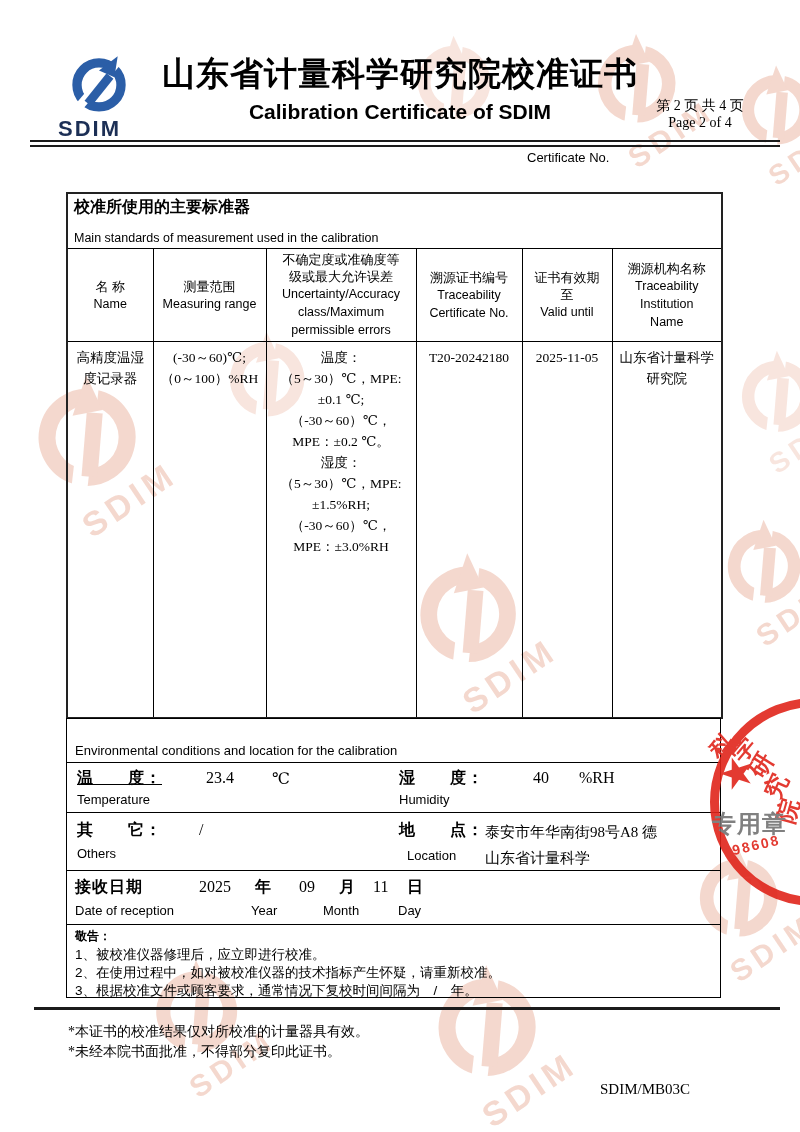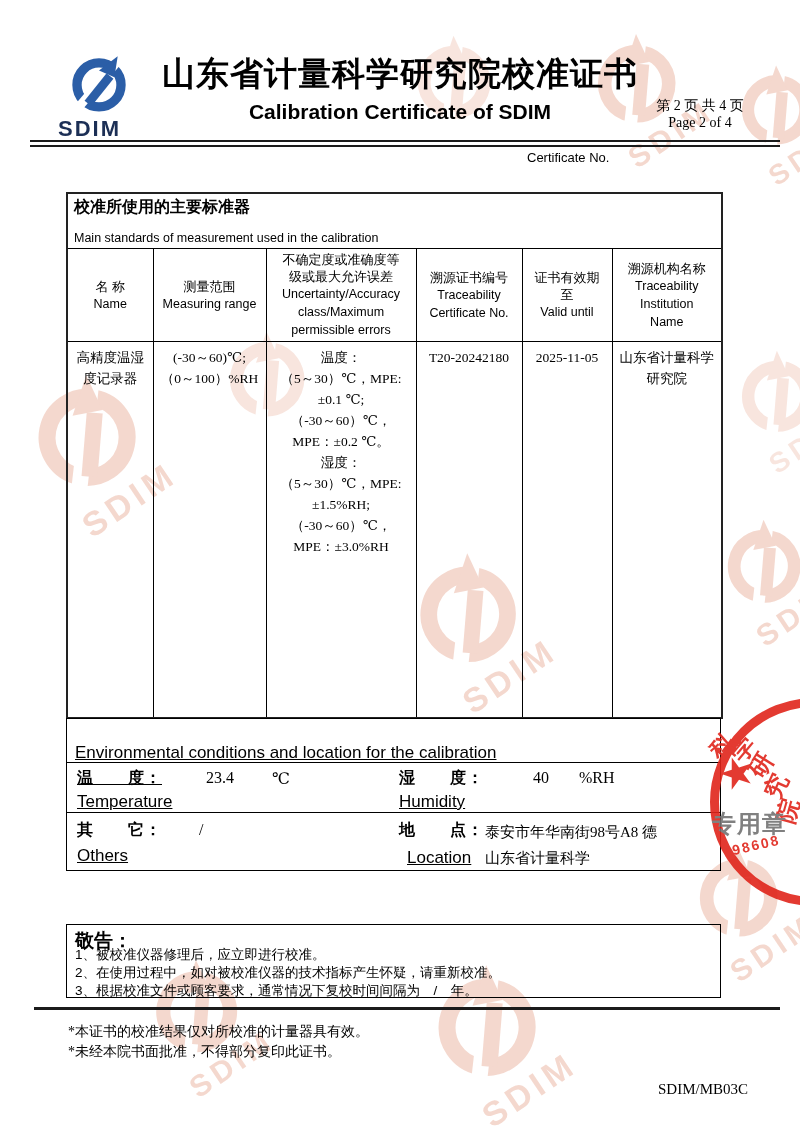--- a/index.html
+++ b/index.html
@@ -28,27 +28,27 @@
   .tbl-title{padding:3px 6px;vertical-align:top;}
   .tbl-title .cn{font-weight:bold;font-size:16px;}
   .tbl-title .en{font-size:12.5px;margin-top:13px;}
   .hcell{text-align:center;vertical-align:middle;font-size:13px;white-space:pre-line;line-height:17px;padding:2px;}
   .hcell .en{font-size:12.5px;}
   .dcell{vertical-align:top;text-align:center;font-family:"Liberation Serif","DejaVu Serif",serif;
          font-size:13.5px;white-space:pre-line;line-height:21px;padding-top:5px;}
   
   .box{position:absolute;left:66px;width:655px;border:1px solid #000;box-sizing:border-box;background:transparent;}
   .lbl-cn{font-weight:bold;font-size:16px;letter-spacing:1px;}
-  .lbl-en{font-size:17px;text-decoration:underline;}
+  .lbl-en{font-size:13px;}
   .val{font-family:"Liberation Serif","DejaVu Serif",serif;font-size:16px;}
-  .notice-t{font-size:19px;font-weight:bold;}
+  .notice-t{font-size:12px;font-weight:bold;}
   .notice-i{font-size:13.5px;}
   .footnote{position:absolute;left:68px;top:1022px;font-family:"Liberation Serif","DejaVu Serif",serif;
             font-size:14px;line-height:20px;}
-  .formcode{position:absolute;left:600px;top:1081px;width:148px;text-align:right;
+  .formcode{position:absolute;left:600px;top:1081px;width:148px;text-align:left;
             font-family:"Liberation Serif","DejaVu Serif",serif;font-size:15px;}
   
   .wm{position:absolute;opacity:.5;transform:rotate(-34deg);pointer-events:none;}
   .wm svg{display:block;}
   .wm-label{font-weight:bold;color:#eab29e;letter-spacing:5px;text-align:center;margin-top:-4px;}
   .faint{opacity:.33;}
   
   .stamp{position:absolute;left:700px;top:690px;width:240px;height:215px;opacity:.9;pointer-events:none;}
   .stamp .ring{position:absolute;left:10px;top:8px;width:190px;height:190px;border:9px solid #e0251b;border-radius:50%;}
   .stamp .star{position:absolute;left:18px;top:62px;font-size:42px;color:#e0251b;transform:rotate(-18deg);line-height:1;}
@@ -252,20 +252,33 @@
   <div class="box" style="top:812px;height:59px;">
     <span class="abs lbl-cn" style="left:10px;top:7px;">其　　它：</span>
     <span class="abs val" style="left:132px;top:8px;">/</span>
     <span class="abs lbl-en" style="left:10px;top:33px;">Others</span>
     <span class="abs lbl-cn" style="left:332px;top:7px;">地　　点：</span>
     <span class="abs val" style="left:418px;top:6px;width:240px;white-space:pre-line;font-size:15px;line-height:26px;">泰安市年华南街98号A8 德
 山东省计量科学</span>
     <span class="abs lbl-en" style="left:340px;top:35px;">Location</span>
   </div>
 
+  <div class="box" style="top:870px;height:55px;">
+    <span class="abs lbl-cn" style="left:8px;top:6px;">接收日期</span>
+    <span class="abs lbl-en" style="left:8px;top:32px;">Date of reception</span>
+    <span class="abs val" style="left:132px;top:7px;">2025</span>
+    <span class="abs lbl-cn" style="left:188px;top:6px;">年</span>
+    <span class="abs lbl-en" style="left:184px;top:32px;">Year</span>
+    <span class="abs val" style="left:232px;top:7px;">09</span>
+    <span class="abs lbl-cn" style="left:272px;top:6px;">月</span>
+    <span class="abs lbl-en" style="left:256px;top:32px;">Month</span>
+    <span class="abs val" style="left:306px;top:7px;">11</span>
+    <span class="abs lbl-cn" style="left:340px;top:6px;">日</span>
+    <span class="abs lbl-en" style="left:331px;top:32px;">Day</span>
+  </div>
 
   <div class="box" style="top:924px;height:74px;">
     <span class="abs notice-t" style="left:8px;top:3px;">敬告：</span>
     <span class="abs notice-i" style="left:8px;top:21px;">1、被校准仪器修理后，应立即进行校准。</span>
     <span class="abs notice-i" style="left:8px;top:39px;">2、在使用过程中，如对被校准仪器的技术指标产生怀疑，请重新校准。</span>
     <span class="abs notice-i" style="left:8px;top:57px;">3、根据校准文件或顾客要求，通常情况下复校时间间隔为　/　年。</span>
   </div>
 
   <div class="abs" style="left:34px;top:1007px;width:746px;height:0;border-top:3px solid #1b1b1b;"></div>
   <div class="footnote">

